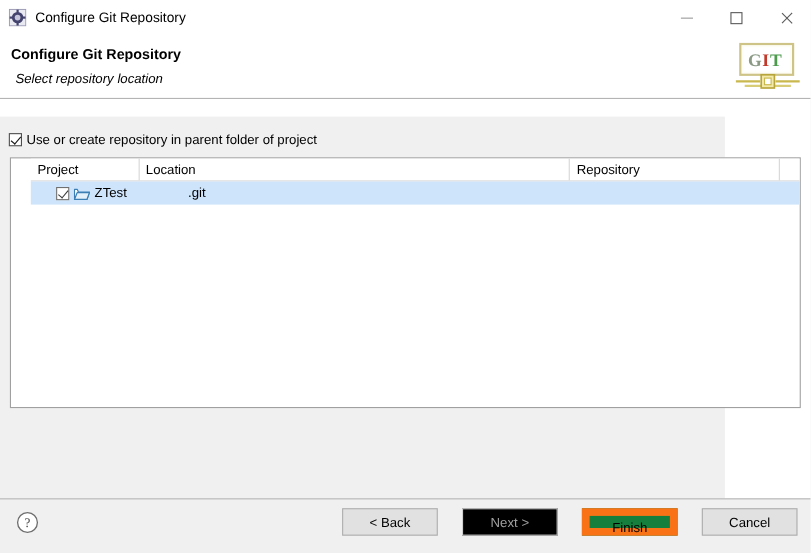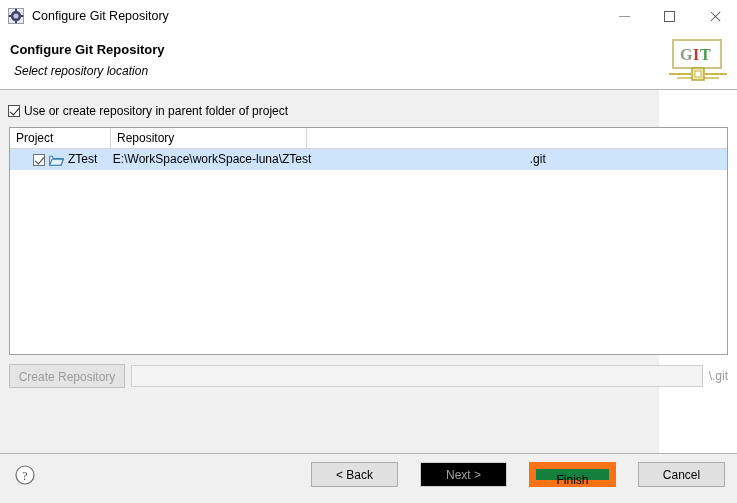--- a/index.html
+++ b/index.html
@@ -113,21 +113,21 @@
     right: 8px;
     top: 5px;
     width: 62px;
     height: 48px;
   }
 
   
   .content {
     position: absolute;
     left: 0;
-    top: 90px;
+    top: 106px;
     width: 659px;
     height: 363px;
     background: #f0f0f0;
   }
 
   .parent-check-row {
     position: absolute;
     left: 8px;
     top: 14px;
     display: flex;
@@ -164,20 +164,21 @@
   .table-wrap {
     position: absolute;
     left: 9px;
     top: 37px;
     width: 719px;
     height: 228px;
     background: #ffffff;
     border: 1px solid #a0a0a0;
     box-sizing: border-box;
     overflow: hidden;
+    padding-left: 18px;
   }
   .thead {
     display: flex;
     height: 21px;
     background: #ffffff;
     border-bottom: 1px solid #d6d6d6;
     box-sizing: border-box;
   }
   .th {
     font-size: 12px;
@@ -393,46 +394,41 @@
 <div class="content">
 
   <div class="parent-check-row">
     <span class="cb checked"></span>
     <span class="parent-check-label">Use or create repository in parent folder of project</span>
   </div>
 
   <div class="table-wrap">
     <div class="thead">
       <div class="th c-project">Project</div>
+      <div class="th c-location">Location</div>
       <div class="th c-repo">Repository</div>
       <div class="th c-extra"></div>
     </div>
 
     <div class="trow">
       <div class="td c-project">
         <span class="row-cb checked"></span>
         <span class="folder-icon">
           <svg width="15" height="13" viewBox="0 0 15 13">
             <path d="M0.7 2.2 L0.7 11.3 L12 11.3 L14.3 4.6 L4.3 4.6 L3.3 2.2 Z" fill="#ffffff" stroke="#3b7fb5" stroke-width="1.1" stroke-linejoin="round"></path>
             <path d="M0.7 11.3 L3.1 5.2 L14.3 5.2 L12 11.3 Z" fill="#e4f0fa" stroke="#3b7fb5" stroke-width="1.1" stroke-linejoin="round"></path>
           </svg>
         </span>
         <span class="row-name">ZTest</span>
       </div>
-      <div class="td c-location">E:\WorkSpace\workSpace-luna\ZTest</div>
       <div class="td c-repo">.git</div>
       <div class="td c-extra"></div>
     </div>
   </div>
 
-  <div class="create-row">
-    <button class="create-btn" disabled="">Create Repository</button>
-    <input class="create-input" type="text" disabled="" placeholder="" style="">
-    <span class="git-suffix">\.git</span>
-  </div>
 
 </div>
 
 <div class="footer">
   <span class="help-icon">
     <svg width="22" height="22" viewBox="0 0 22 22">
       <circle cx="11" cy="11" r="9" fill="#ffffff" stroke="#6d6d6d" stroke-width="1.2"></circle>
       <text x="11" y="15.5" text-anchor="middle" font-family="Liberation Serif, serif" font-size="12" fill="#4a4a4a">?</text>
     </svg>
   </span>

